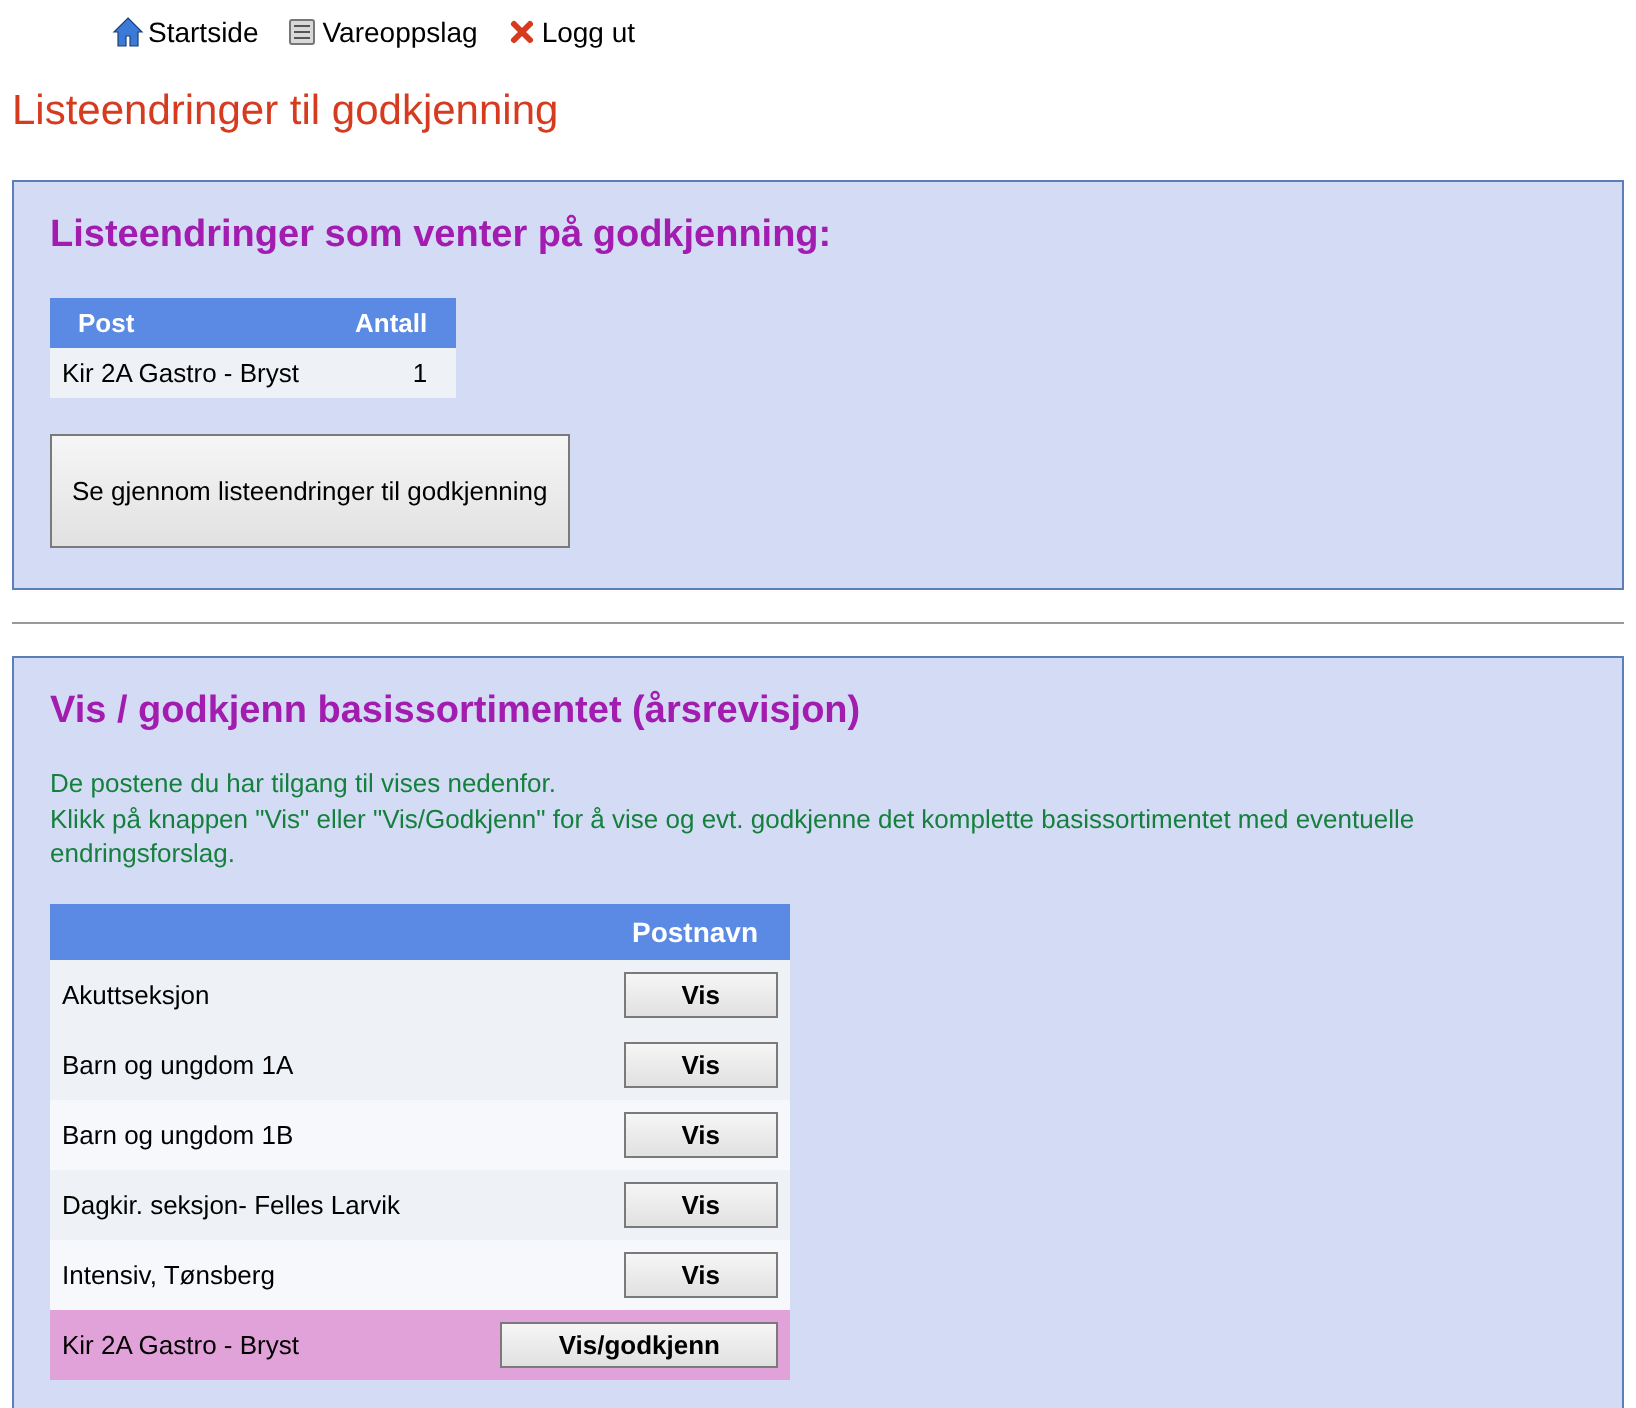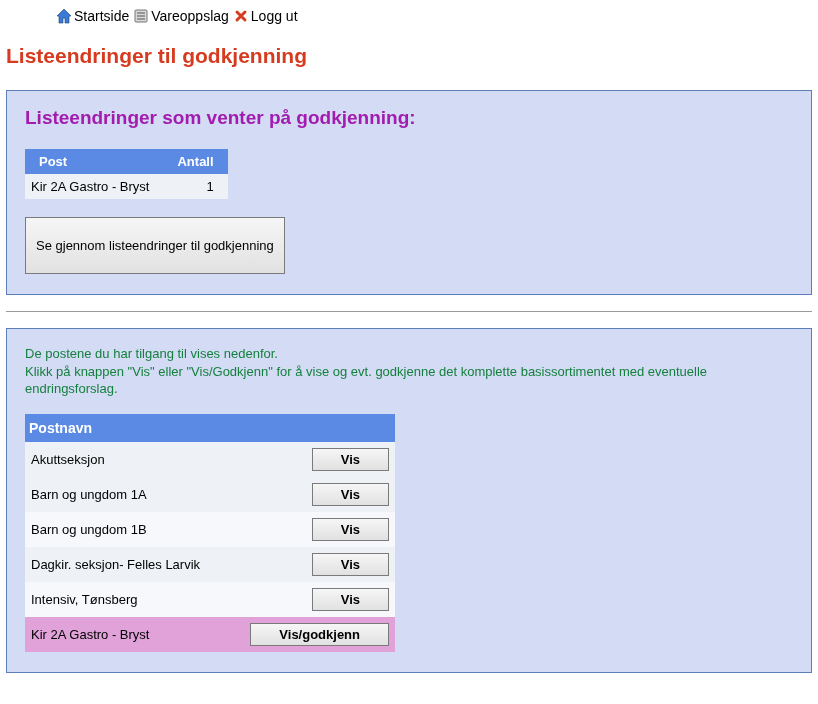--- a/index.html
+++ b/index.html
@@ -6,36 +6,36 @@
     font-family: Arial, Helvetica, sans-serif;
     font-size: 13px;
     margin: 0;
     padding: 6px 6px 40px 6px;
     color: #000;
     background: #fff;
   }
   .topnav {
     display: flex;
     align-items: center;
-    gap: 4px;
+    gap: 14px;
     margin-left: 50px;
     height: 20px;
     font-size: 14px;
   }
   .topnav .nav-item {
     display: inline-flex;
     align-items: center;
     gap: 2px;
     cursor: pointer;
   }
   .icon { width:16px; height:16px; display:inline-block; }
   h1 {
     color: #d63b1f;
     font-size: 21px;
-    font-weight: bold;
+    font-weight: normal;
     margin: 18px 0 22px 0;
   }
   .panel {
     border: 1px solid #5d7fb9;
     background: #d3dbf5;
     padding: 16px 18px 20px 18px;
     margin-bottom: 10px;
   }
   .panel h2 {
     color: #a21caf;
@@ -82,22 +82,22 @@
   }
   table.list {
     border-collapse: collapse;
     background:#fff;
     width: 370px;
   }
   table.list th {
     background: #5b8ae4;
     color: #fff;
     font-weight: bold;
-    padding: 6px 4px;
-    text-align: left;
+    padding: 6px 16px;
+    text-align: right;
     font-size: 14px;
   }
   table.list td {
     padding: 6px 6px;
     font-size: 13px;
   }
   table.list td.btncell { text-align:right; width:100px; }
   table.list tr.odd td { background:#eef2f7; }
   table.list tr.even td { background:#f6f8fb; }
   table.list tr.pending td { background:#e1a2d9; }
@@ -161,20 +161,21 @@
           <td class="right">1</td>
         </tr>
       </tbody>
   </table>
   <button class="std">Se gjennom listeendringer til godkjenning</button>
 </div>
 
 <hr class="sep">
 
 <div class="panel big">
+  <h2>Vis / godkjenn basissortimentet (årsrevisjon)</h2>
   <div class="pdesc">
     <span>De postene du har tilgang til vises nedenfor.</span><br>
     <span>Klikk på knappen "Vis" eller "Vis/Godkjenn" for å vise og evt. godkjenne det komplette basissortimentet med eventuelle endringsforslag.</span><br>
   </div>
   <table class="list">
     <thead>
       <tr>
         <th colspan="2">Postnavn</th>
       </tr>
     </thead>

